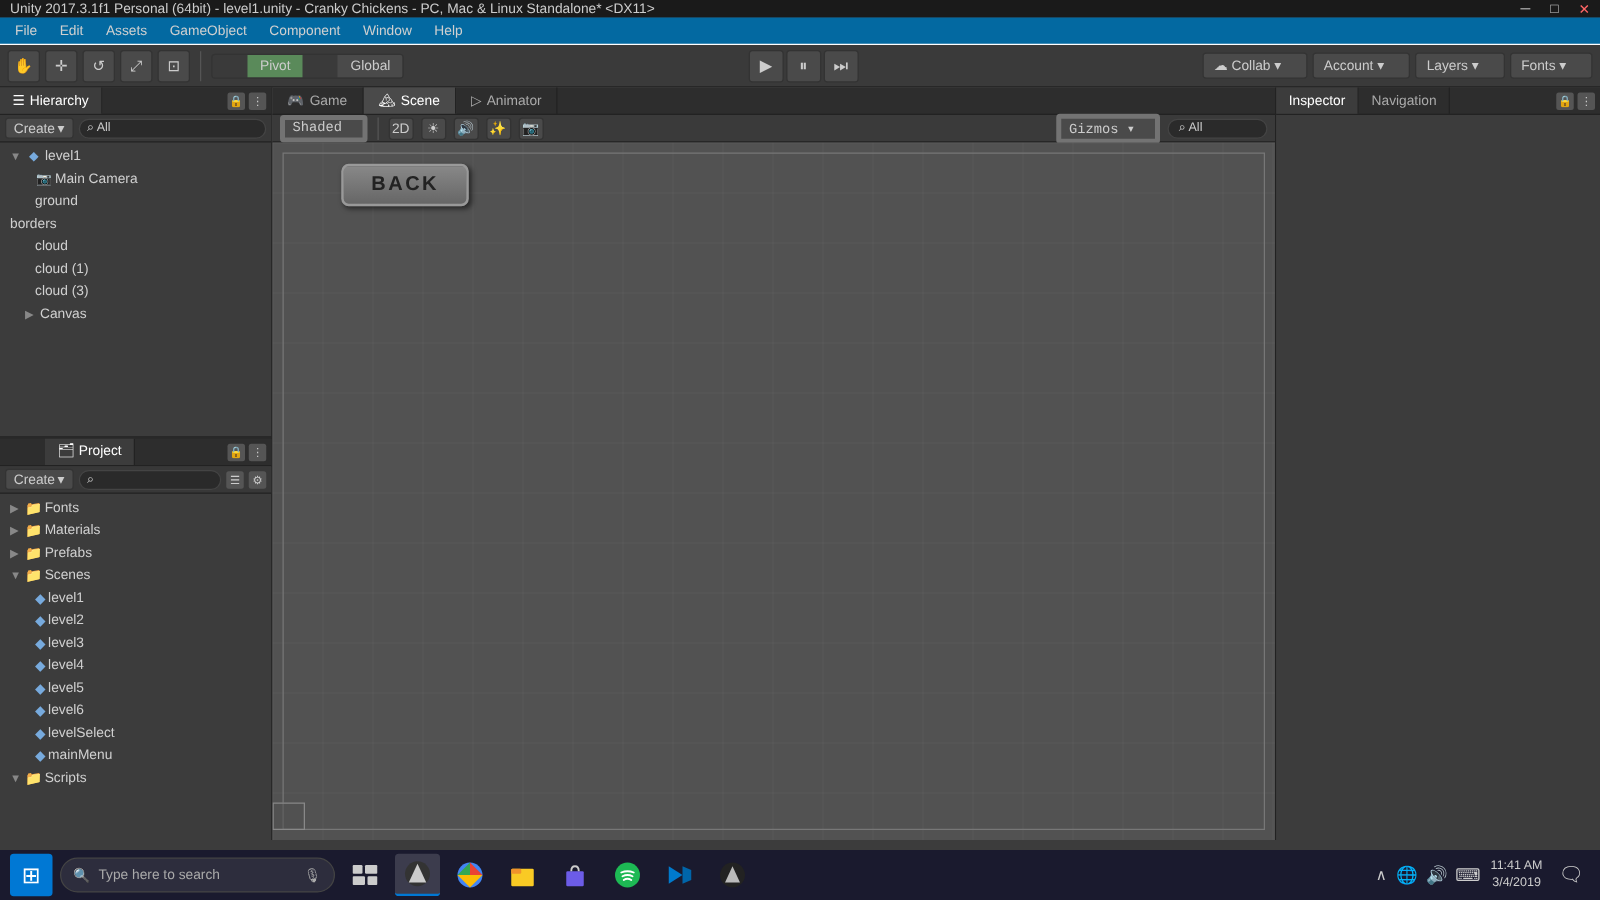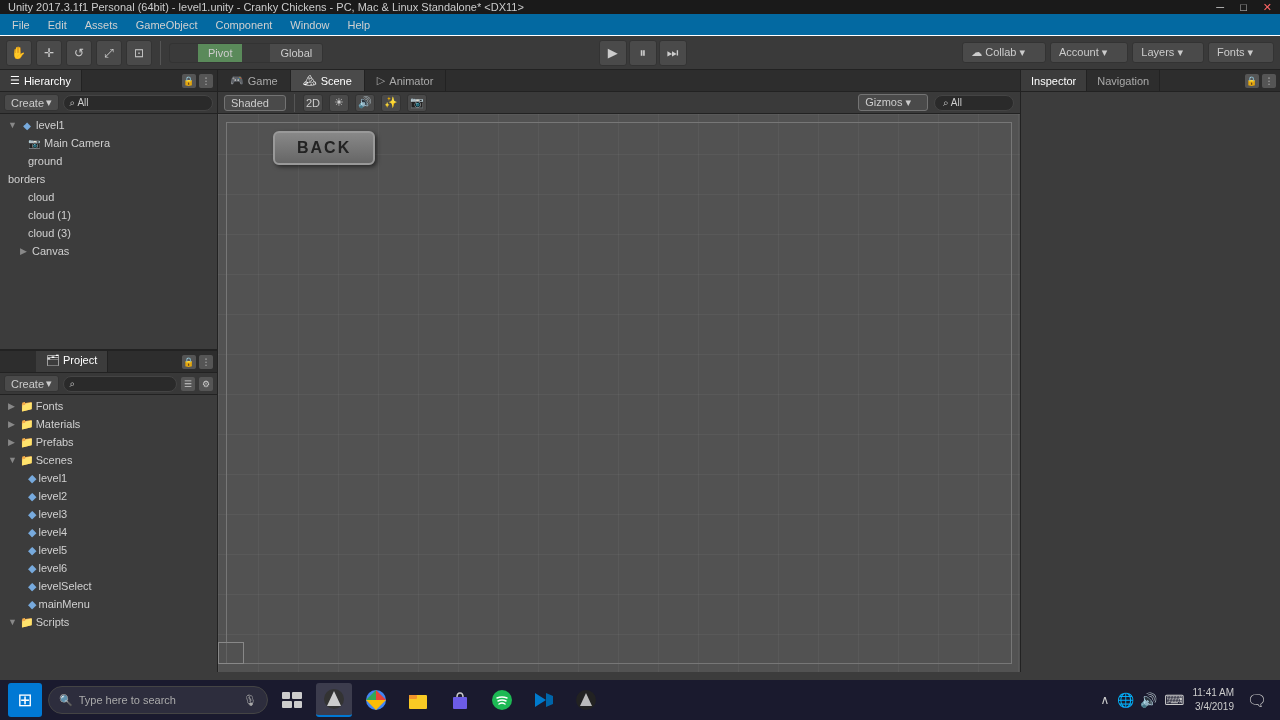--- a/index.html
+++ b/index.html
@@ -275,26 +275,27 @@
       height: 22px;
       background: #3a3a3a;
       display: flex;
       align-items: center;
       padding: 0 6px;
       gap: 6px;
       border-bottom: 1px solid #222;
     }
     .scene-dropdown {
       background: #4a4a4a;
-      border: 1px solid #737373;
+      border: 4px solid #737373;
       border-radius: 3px;
       padding: 1px 16px 1px 6px;
       color: #ccc;
       font-size: 11px;
       cursor: pointer;
+      font-family: Liberation Mono, monospace;
     }
     .scene-btn {
       width: 20px;
       height: 18px;
       background: #4a4a4a;
       border: 1px solid #333;
       border-radius: 3px;
       display: flex;
       align-items: center;
       justify-content: center;
@@ -454,21 +455,21 @@
     .systray-icons {
       display: flex;
       gap: 6px;
       align-items: center;
     }
     .systray-icon {
       font-size: 14px;
       cursor: pointer;
     }
     .clock {
-      text-align: right;
+      text-align: center;
       line-height: 1.4;
       font-size: 10px;
     }
     .taskbar-notif {
       width: 30px;
       height: 30px;
       display: flex;
       align-items: center;
       justify-content: center;
       cursor: pointer;

